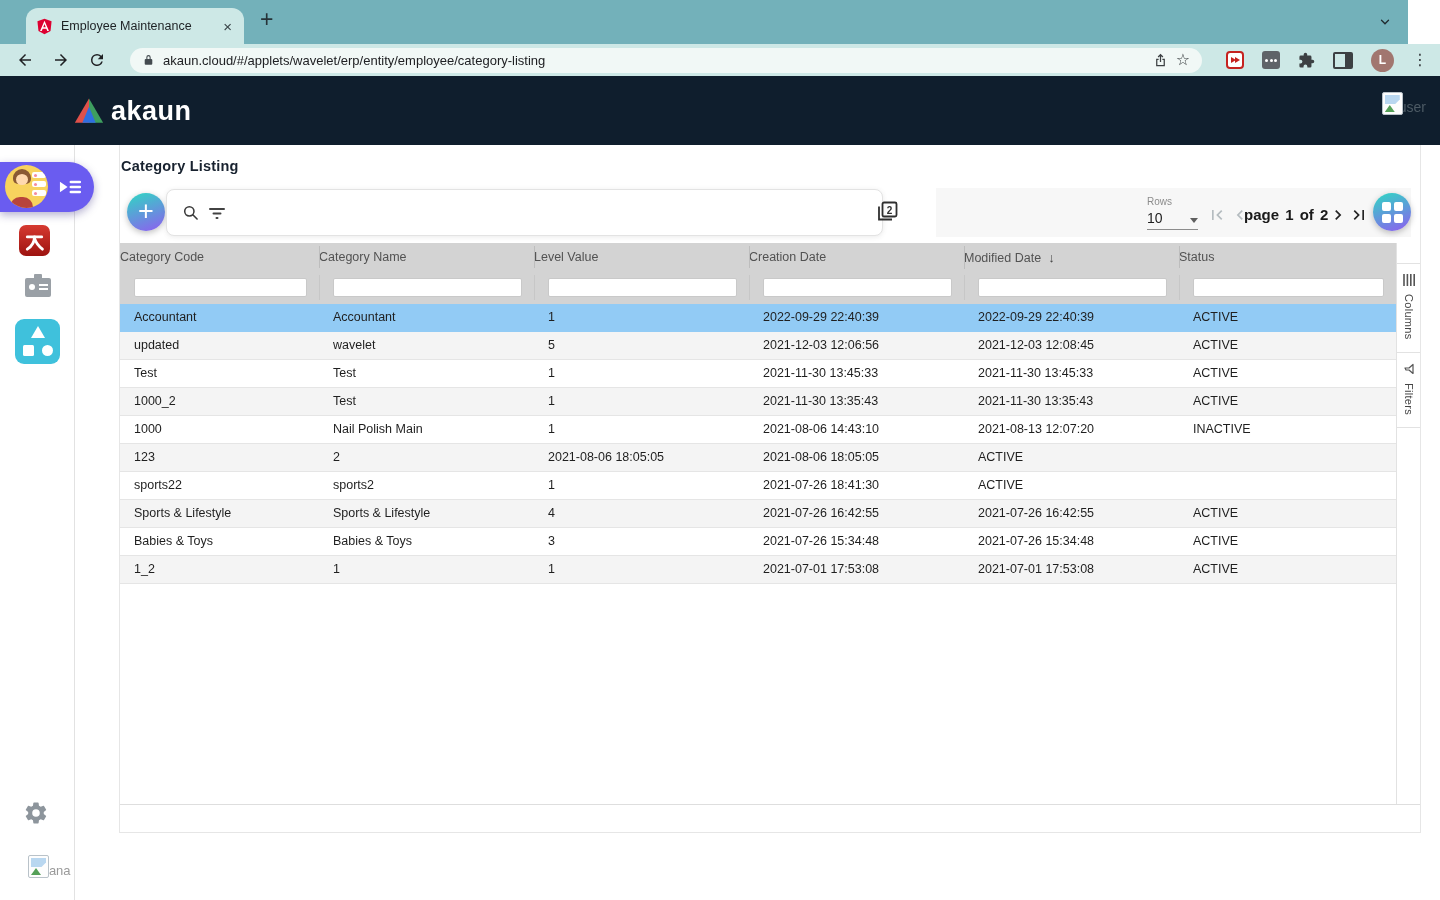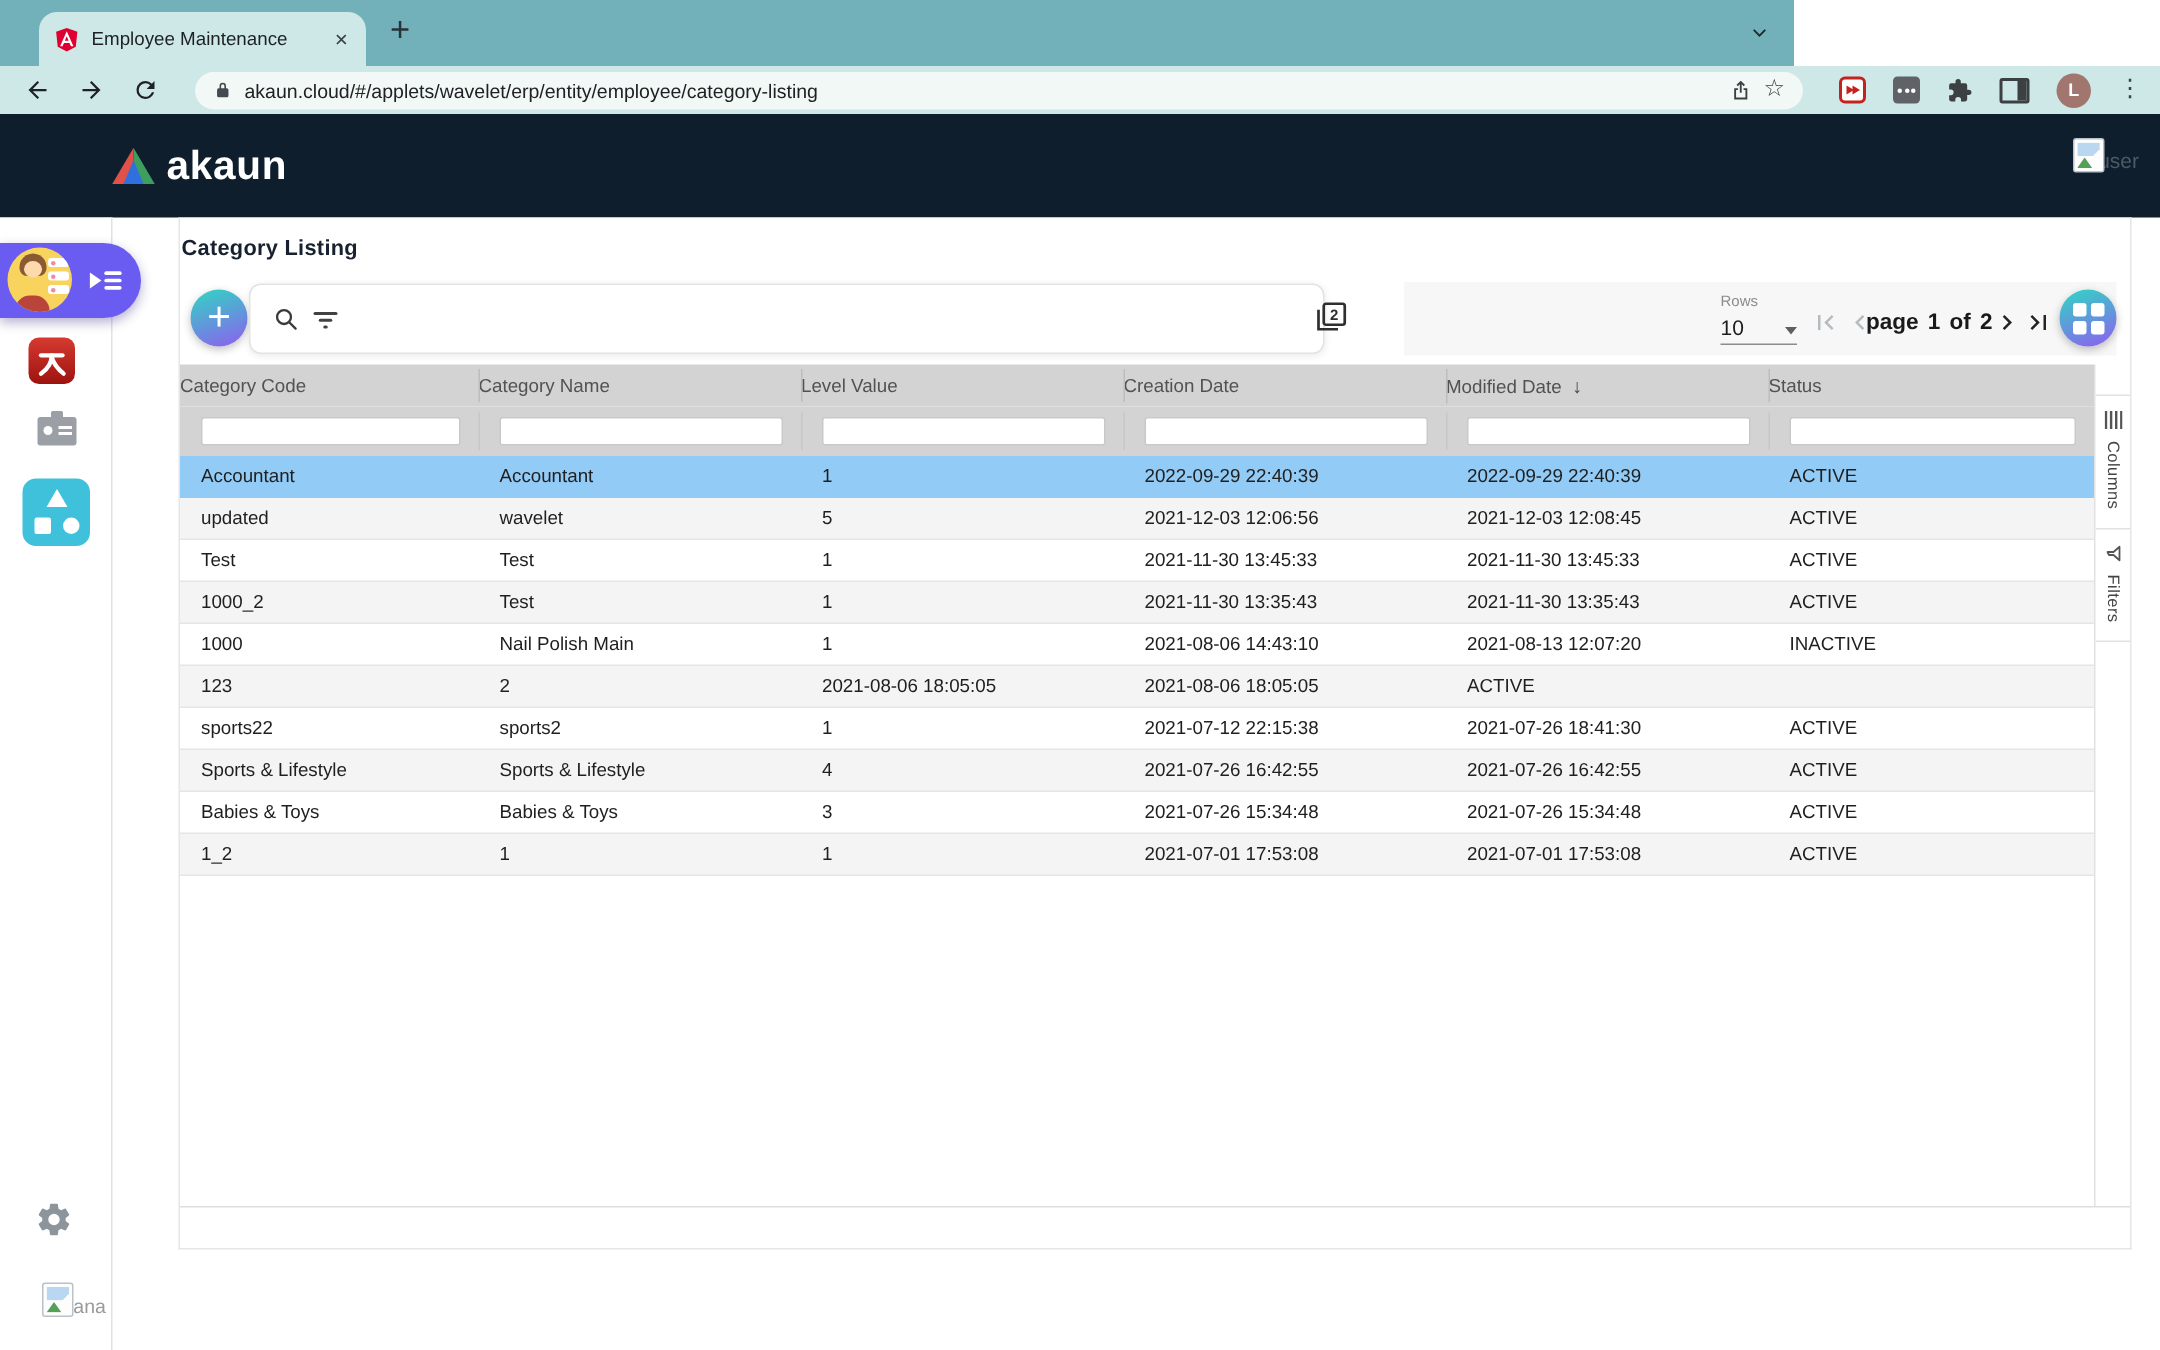--- a/index.html
+++ b/index.html
@@ -1,20 +1,20 @@
 <!DOCTYPE html>
 <html style="--chrome-frame: #73b1ba; --chrome-surface: #cde8e6; --navbar: #0f1e2d; --accent-purple: #6a5cf0; --teal-app: #3fc1dc; --grad-start: #2ed8c3; --grad-end: #8f5df0; --selected-row: #92cbf5; --header-gray: #d3d3d3; --alt-row: #f4f4f4;"><head>
 <meta charset="utf-8">
 <style>
   html,body{margin:0;padding:0;width:1440px;height:900px;overflow:hidden;
     font-family:"Liberation Sans","DejaVu Sans",sans-serif;background:#fff;position:relative;}
   svg{display:block;}
 
   
-  .tabstrip{position:absolute;left:0;top:0;width:1196px;height:44px;background:var(--chrome-frame,#73b1ba);}
+  .tabstrip{position:absolute;left:0;top:0;width:1408px;height:44px;background:var(--chrome-frame,#73b1ba);}
   .tab{position:absolute;left:26px;top:8px;width:218px;height:36px;background:var(--chrome-surface,#cde8e6);
     border-radius:12px 12px 0 0;display:flex;align-items:center;padding:0 10px;box-sizing:border-box;}
   .tab-title{font-size:12.5px;color:#1d2124;margin-left:8px;flex:1;white-space:nowrap;overflow:hidden;}
   .tab-close{font-size:15px;color:#394347;cursor:pointer;padding:0 2px;}
   .newtab{position:absolute;left:260px;top:6px;font-size:23px;font-weight:300;color:#263338;cursor:pointer;}
   .tab-chevron{position:absolute;right:16px;top:15px;}
 
   
   .chrome-toolbar{position:absolute;left:0;top:44px;width:1440px;height:32px;background:var(--chrome-surface,#cde8e6);
     display:flex;align-items:center;padding:0 12px 0 16px;box-sizing:border-box;gap:18px;}
@@ -427,21 +427,20 @@
             <div class="tcell">123</div>
             <div class="tcell">2</div>
             <div class="tcell">2021-08-06 18:05:05</div>
             <div class="tcell">2021-08-06 18:05:05</div>
             <div class="tcell">ACTIVE</div>
           </div>
           <div class="grid-row trow">
             <div class="tcell">sports22</div>
             <div class="tcell">sports2</div>
             <div class="tcell">1</div>
-            <div class="tcell">2021-07-12 22:15:38</div>
             <div class="tcell">2021-07-26 18:41:30</div>
             <div class="tcell">ACTIVE</div>
           </div>
           <div class="grid-row trow">
             <div class="tcell">Sports &amp; Lifestyle</div>
             <div class="tcell">Sports &amp; Lifestyle</div>
             <div class="tcell">4</div>
             <div class="tcell">2021-07-26 16:42:55</div>
             <div class="tcell">2021-07-26 16:42:55</div>
             <div class="tcell">ACTIVE</div>

